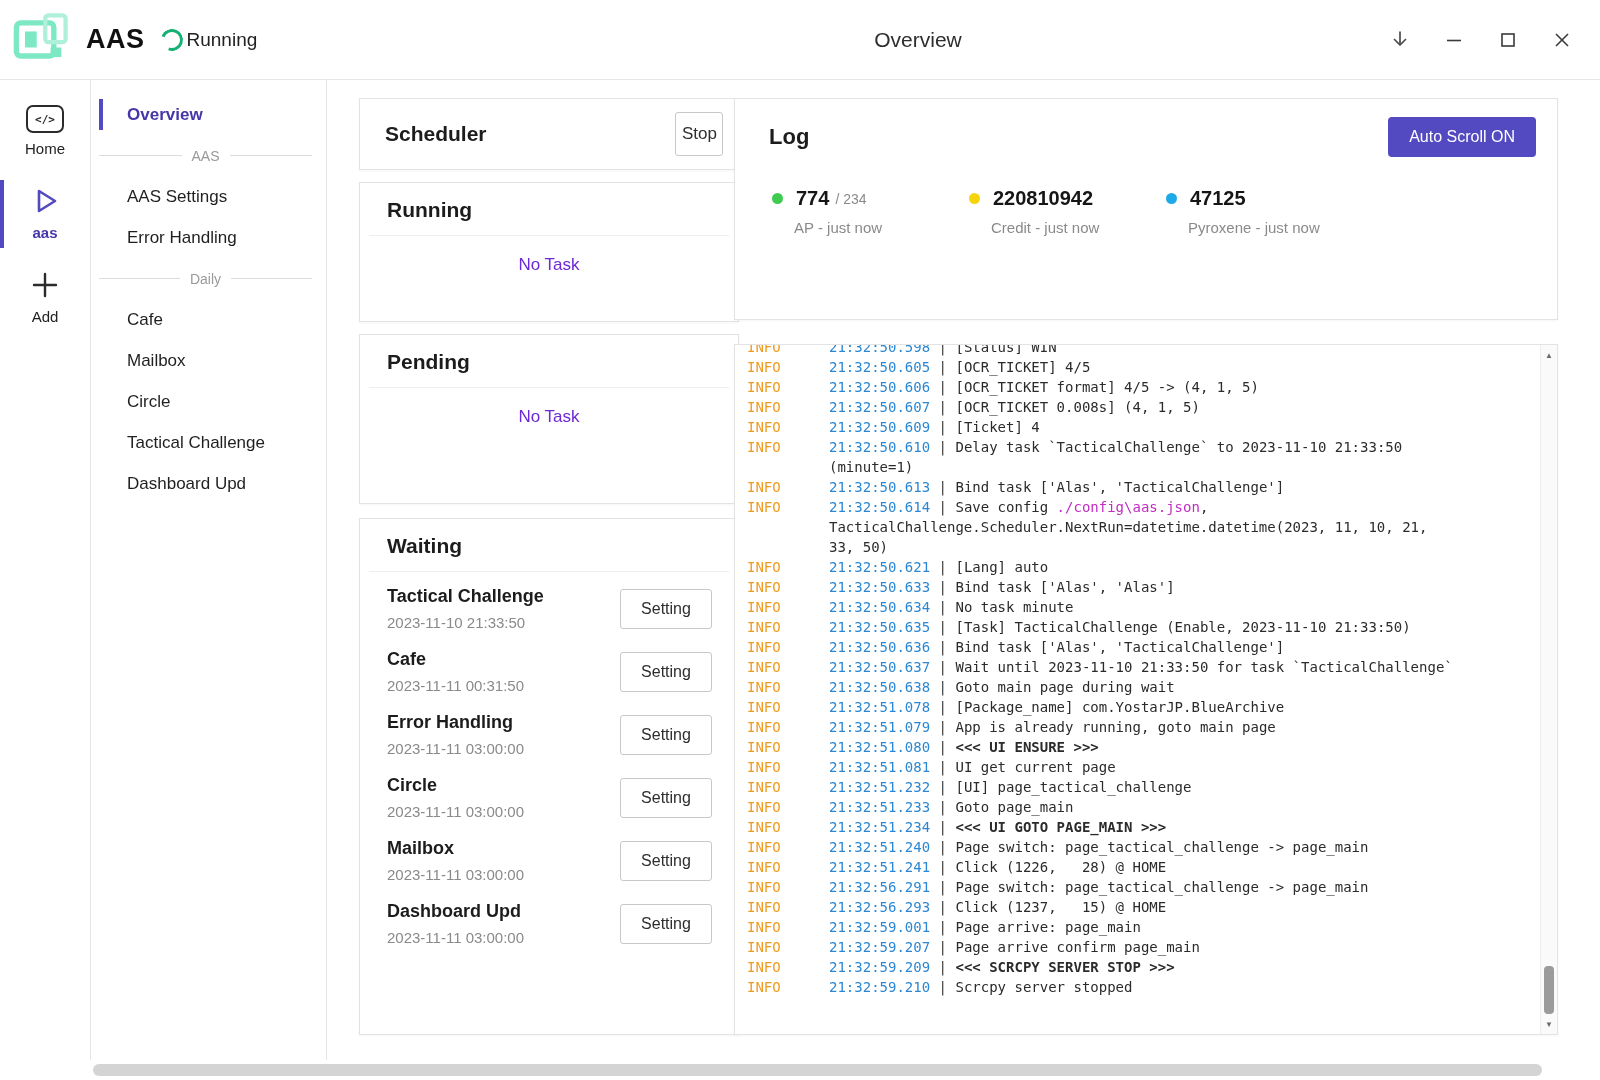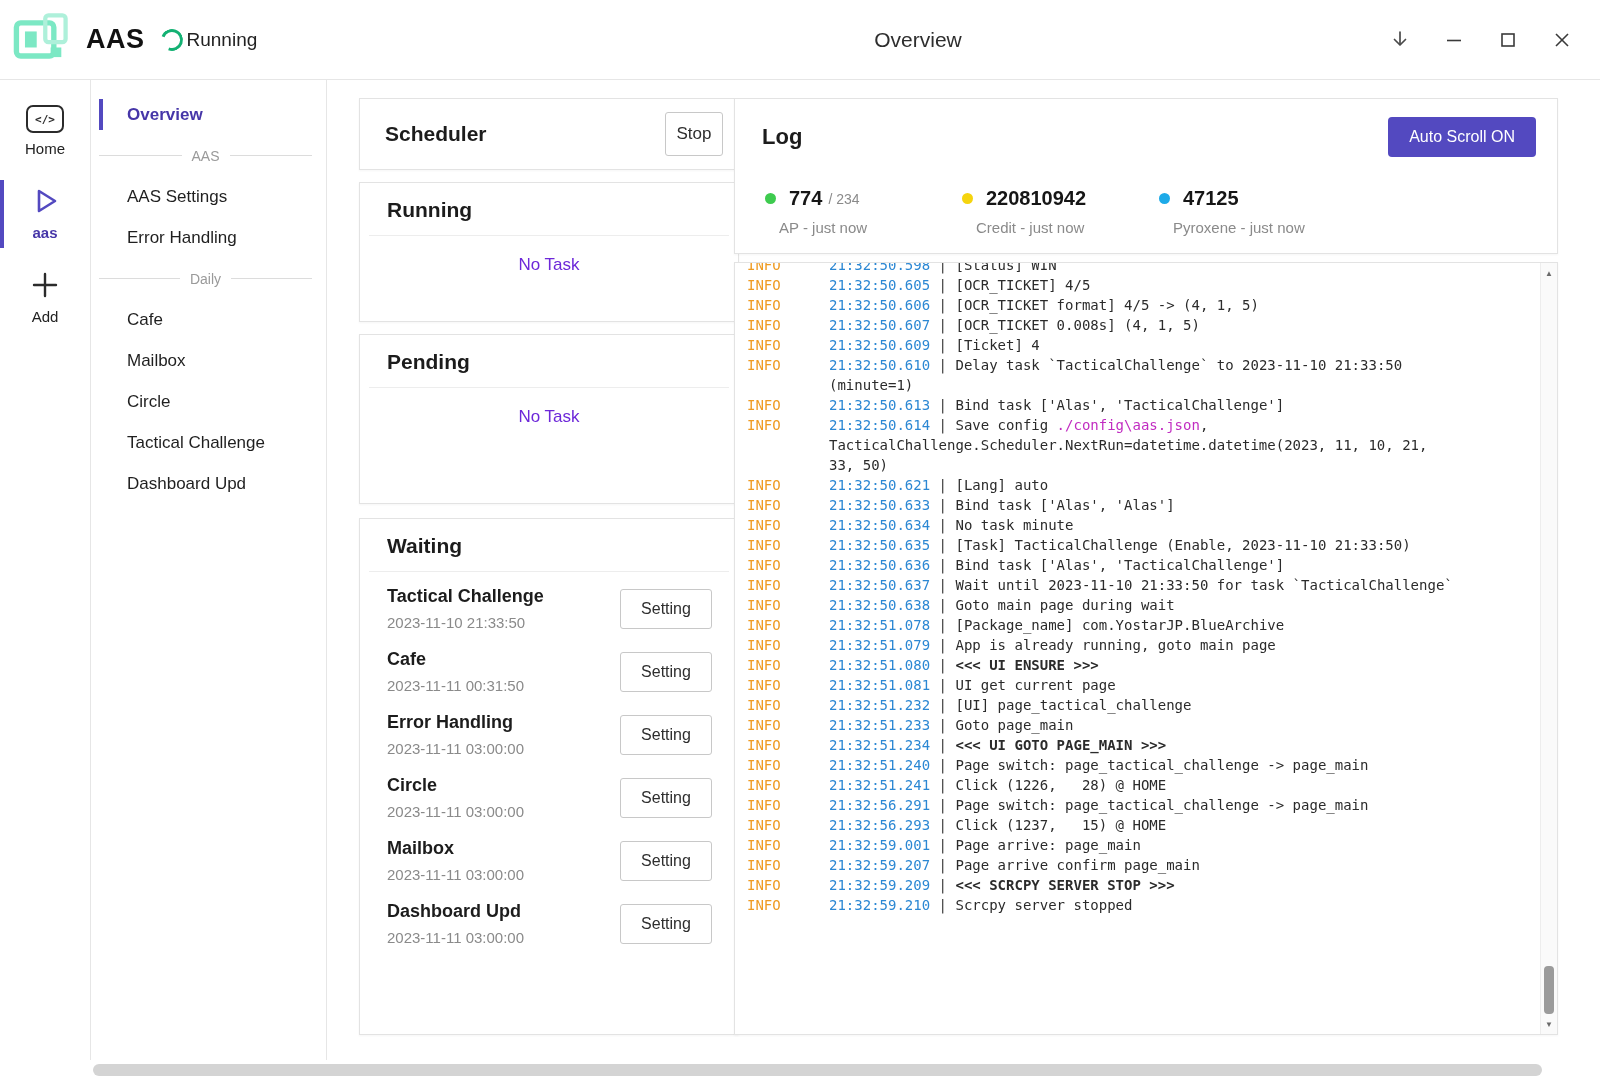--- a/index.html
+++ b/index.html
@@ -60,46 +60,46 @@
     box-shadow:0 1px 2px rgba(0,0,0,.04);}
   .card-head{margin:0 9px;padding:15px 18px 13px;border-bottom:1px solid #ededed;
     font-size:21px;font-weight:bold;color:#1c1c1c;}
   .empty-msg{text-align:center;color:#6d28d9;font-size:17px;padding-top:19px;}
 
   .scheduler-card{height:72px;display:flex;align-items:center;justify-content:space-between;
     padding:0 15px 0 25px;flex:none;}
   .scheduler-title{font-size:21px;font-weight:bold;color:#1c1c1c;}
   .btn{background:#fff;border:1px solid #c8c8c8;border-radius:3px;color:#2e2e2e;
     cursor:pointer;font-family:"Liberation Sans",sans-serif;}
-  .stop-btn{width:58px;height:44px;font-size:17px;margin-left:24px;}
+  .stop-btn{width:48px;height:44px;font-size:17px;margin-left:24px;}
 
   .running-card{height:140px;margin-top:12px;flex:none;}
   .pending-card{height:170px;margin-top:12px;flex:none;}
   .waiting-card{flex:1;margin-top:14px;display:flex;flex-direction:column;overflow:hidden;}
   .task-list{padding:5px 26px 0 27px;}
   .task-row{display:flex;align-items:center;justify-content:space-between;padding:9px 0;}
   .task-name{font-size:18px;font-weight:bold;color:#1c1c1c;}
   .task-time{font-size:15px;color:#8a8a8a;margin-top:7px;}
   .setting-btn{width:92px;height:40px;font-size:16px;flex:none;}
 
   
-  .log-card{height:156px;flex:none;padding:0 21px 0 27px;position:relative;}
+  .log-card{height:222px;flex:none;padding:0 21px 0 34px;position:relative;}
   .log-head{display:flex;align-items:center;justify-content:space-between;padding-top:18px;}
   .log-title{font-size:22px;font-weight:bold;color:#1c1c1c;}
   .autoscroll-btn{background:#5349c0;border:none;color:#fff;border-radius:4px;
     height:40px;padding:0 21px;font-size:16px;cursor:pointer;font-family:"Liberation Sans",sans-serif;}
   .stats{display:flex;margin-top:30px;}
   .stat{width:197px;}
   .stat-top{display:flex;align-items:center;}
   .dot{width:11px;height:11px;border-radius:50%;flex:none;margin-left:3px;}
   .stat-value{font-size:20px;font-weight:bold;color:#161616;margin-left:13px;}
   .stat-total{font-size:14px;color:#8a8a8a;margin-left:6px;}
-  .stat-caption{margin-left:17px;margin-top:9px;font-size:15px;color:#8a8a8a;}
-
-  .log-box{flex:1;margin-top:8px;position:relative;overflow:hidden;}
+  .stat-caption{margin-left:25px;margin-top:9px;font-size:15px;color:#8a8a8a;}
+
+  .log-box{flex:1;margin-top:24px;position:relative;overflow:hidden;}
   .log-scroll{position:absolute;left:0;top:0;right:17px;bottom:0;overflow:hidden;
     padding:0 4px 6px 12px;}
   .log-lines{margin-top:-8px;font-family:"DejaVu Sans Mono",monospace;
     font-size:14px;line-height:20px;color:#2b2b2b;}
   .log-line{white-space:pre-wrap;padding-left:82px;text-indent:-82px;}
   .lv{display:inline-block;width:82px;color:#ef9b22;text-indent:0;}
   .tm{color:#2b87d3;}
   .pp{color:#3a3a3a;}
   .seg-path{color:#c12cc1;}
   .seg-bold{font-weight:bold;}

